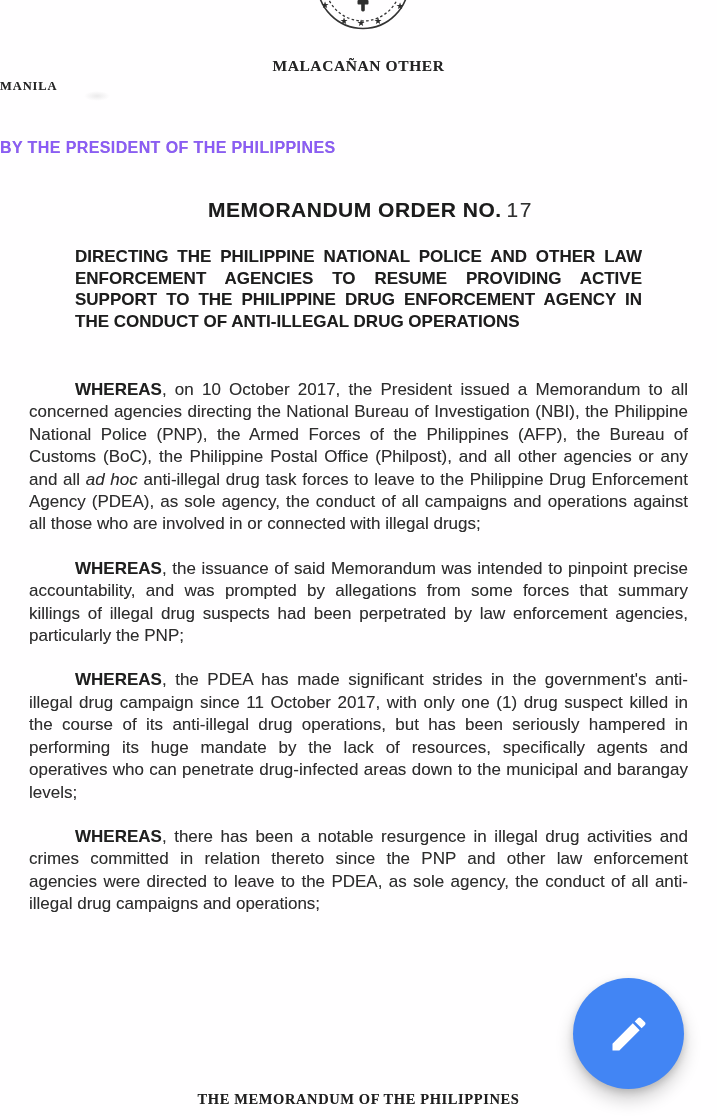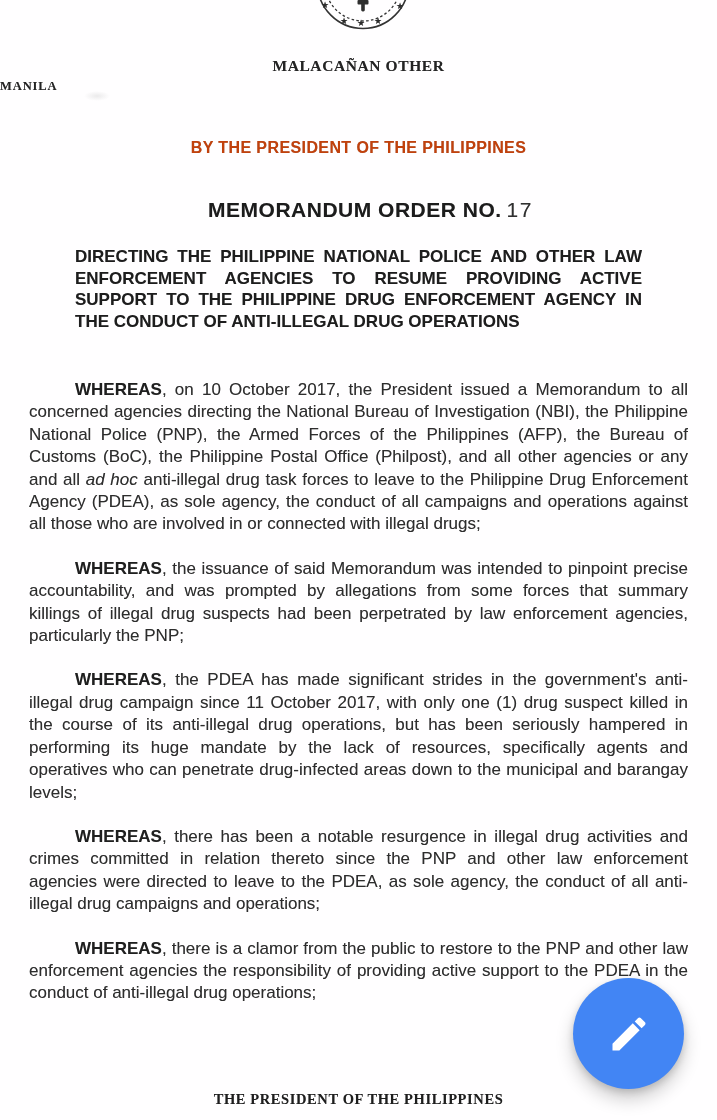--- a/index.html
+++ b/index.html
@@ -9,22 +9,22 @@
     font-family:"Liberation Sans",sans-serif;color:#2d2d2d;
     text-shadow:0 0 0.5px rgba(45,45,45,0.35);
   }
   .seal{position:absolute;left:317px;top:0;width:92px;height:30px;}
   .smudge{position:absolute;left:84px;top:91px;width:26px;height:10px;border-radius:50%;
     background:radial-gradient(ellipse at center,rgba(130,130,130,0.16),rgba(130,130,130,0) 70%);}
   .palace{position:absolute;top:57px;left:0;width:100%;text-align:center;
     font-family:"Liberation Serif",serif;font-size:15.5px;font-weight:600;letter-spacing:0.6px;color:#242424;}
   .manila{position:absolute;top:79px;left:0;width:100%;text-align:left;
     font-family:"Liberation Serif",serif;font-size:12.5px;font-weight:600;letter-spacing:0.9px;color:#242424;}
-  .byline{position:absolute;top:139px;left:0;width:100%;text-align:center;
-    font-size:16px;font-weight:bold;letter-spacing:0.4px;color:#c2410c;}
+  .byline{position:absolute;top:139px;left:0;width:100%;text-align:left;
+    font-size:16px;font-weight:bold;letter-spacing:0.4px;color:#8b5cf6;}
   .orderline{position:absolute;top:198px;left:12px;width:100%;text-align:center;
     font-size:21px;color:#1c1c1c;}
   .order-label{font-weight:bold;letter-spacing:0.5px;}
   .order-number{font-weight:400;margin-left:5px;letter-spacing:1.5px;color:#303030;}
   .doc-title{position:absolute;top:246px;left:75px;width:567px;
     font-size:17px;line-height:21.7px;font-weight:bold;text-align:justify;color:#1d1d1d;}
   .doc-body{position:absolute;top:367px;left:29px;width:659px;
     font-size:17px;line-height:22.4px;text-align:justify;color:#2d2d2d;}
   .para{margin:12px 0 22px 0;text-indent:46px;}
   .para .lead{font-weight:bold;color:#1f1f1f;}
@@ -64,24 +64,23 @@
 
   <div class="orderline"><span class="order-label">MEMORANDUM ORDER NO.</span><span class="order-number">17</span></div>
 
   <div class="doc-title">DIRECTING THE PHILIPPINE NATIONAL POLICE AND OTHER LAW ENFORCEMENT AGENCIES TO RESUME PROVIDING ACTIVE SUPPORT TO THE PHILIPPINE DRUG ENFORCEMENT AGENCY IN THE CONDUCT OF ANTI-ILLEGAL DRUG OPERATIONS</div>
 
   <div class="doc-body">
     <p class="para"><span class="lead">WHEREAS</span><span>, on 10 October 2017, the President issued a Memorandum to all concerned agencies directing the National Bureau of Investigation (NBI), the Philippine National Police (PNP), the Armed Forces of the Philippines (AFP), the Bureau of Customs (BoC), the Philippine Postal Office (Philpost), and all other agencies or any and all </span><span class="it">ad hoc</span><span> anti-illegal drug task forces to leave to the Philippine Drug Enforcement Agency (PDEA), as sole agency, the conduct of all campaigns and operations against all those who are involved in or connected with illegal drugs;</span></p>
     <p class="para"><span class="lead">WHEREAS</span><span>, the issuance of said Memorandum was intended to pinpoint precise accountability, and was prompted by allegations from some forces that summary killings of illegal drug suspects had been perpetrated by law enforcement agencies, particularly the PNP;</span></p>
     <p class="para"><span class="lead">WHEREAS</span><span>, the PDEA has made significant strides in the government's anti-illegal drug campaign since 11 October 2017, with only one (1) drug suspect killed in the course of its anti-illegal drug operations, but has been seriously hampered in performing its huge mandate by the lack of resources, specifically agents and operatives who can penetrate drug-infected areas down to the municipal and barangay levels;</span></p>
     <p class="para"><span class="lead">WHEREAS</span><span>, there has been a notable resurgence in illegal drug activities and crimes committed in relation thereto since the PNP and other law enforcement agencies were directed to leave to the PDEA, as sole agency, the conduct of all anti-illegal drug campaigns and operations;</span></p>
-    <p class="para"><span class="lead">WHEREAS</span><span>, there is a clamor from the public to restore to the PNP and other law enforcement agencies the responsibility of providing active support to the PDEA in the conduct of anti-illegal drug operations;</span></p>
   </div>
 
-  <div class="footer">THE PRESIDENT OF THE PHILIPPINES</div>
+  <div class="footer">THE MEMORANDUM OF THE PHILIPPINES</div>
 
   <button class="fab" style="background: rgb(66, 133, 244);">
     <svg viewBox="0 0 24 24" aria-hidden="true">
       <path d="M3 17.25V21h3.75L17.81 9.94l-3.75-3.75L3 17.25zM20.71 7.04c.39-.39.39-1.02 0-1.41l-2.34-2.34c-.39-.39-1.02-.39-1.41 0l-1.83 1.83 3.75 3.75 1.83-1.83z"></path>
     </svg>
   </button>
 
 </div>
 
 </body></html>

